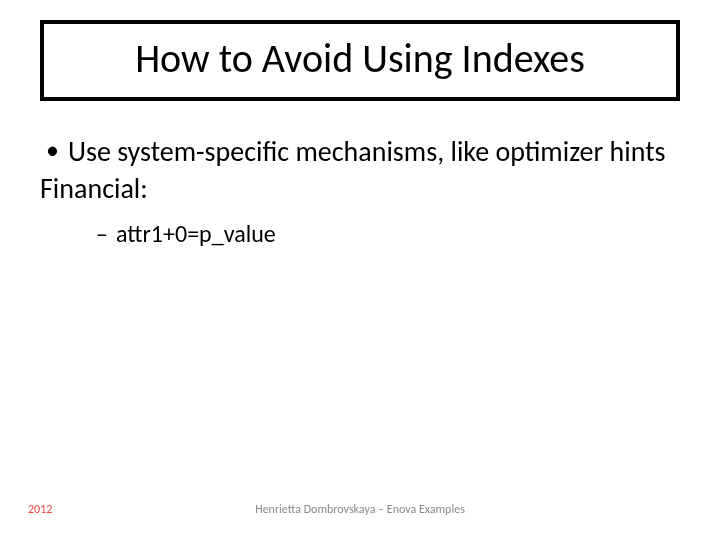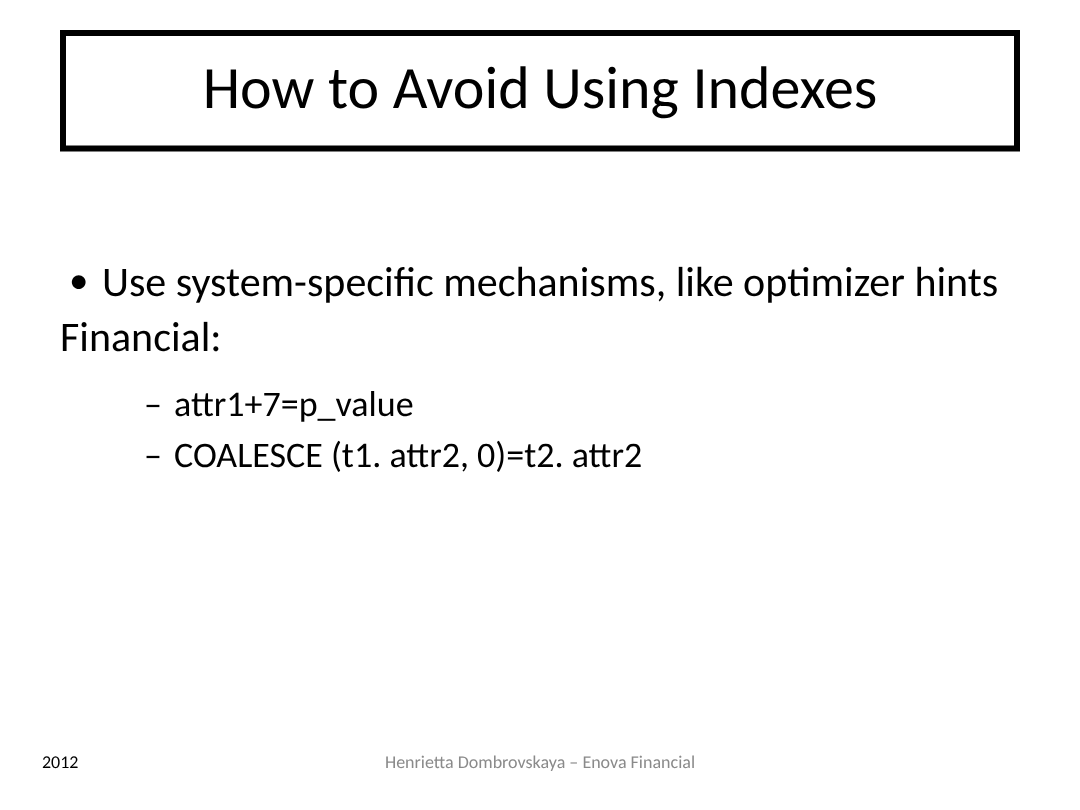--- a/index.html
+++ b/index.html
@@ -30,21 +30,20 @@
   .title-text {
     font-size: 40px;
     font-weight: 400;
     letter-spacing: 0px;
   }
   .body {
     position: absolute;
     top: 135px;
     left: 40px;
     right: 48px;
-    margin-top: 36px;
   }
   ul.level1 {
     list-style: none;
     margin: 0;
     padding: 0;
     font-size: 28px;
     line-height: 1.18;
   }
   ul.level1 > li {
     position: relative;
@@ -80,21 +79,21 @@
     content: "–";
     position: absolute;
     left: 0;
     top: 0;
   }
   .footer-left {
     position: absolute;
     left: 28px;
     bottom: 24px;
     font-size: 12px;
-    color: #000000;
+    color: #ef4444;
   }
   .footer-center {
     position: absolute;
     left: 0;
     right: 0;
     bottom: 24px;
     text-align: center;
     font-size: 12px;
     color: #8a8a8a;
   }
@@ -107,21 +106,20 @@
   <div class="title-box">
     <div class="title-text">How to Avoid Using Indexes</div>
   </div>
 
   <div class="body">
     <ul class="level1">
       <li>Use system-specific mechanisms, like optimizer hints</li>
     </ul>
     <div class="examples-label">Financial:</div>
     <ul class="level2">
-      <li>attr1+7=p_value</li>
-      <li>COALESCE (t1. attr2, 0)=t2. attr2</li>
+      <li>attr1+0=p_value</li>
     </ul>
   </div>
 
   <div class="footer-left">2012</div>
-  <div class="footer-center">Henrietta Dombrovskaya – Enova Financial</div>
+  <div class="footer-center">Henrietta Dombrovskaya – Enova Examples</div>
 
 </div>
 
 </body></html>

